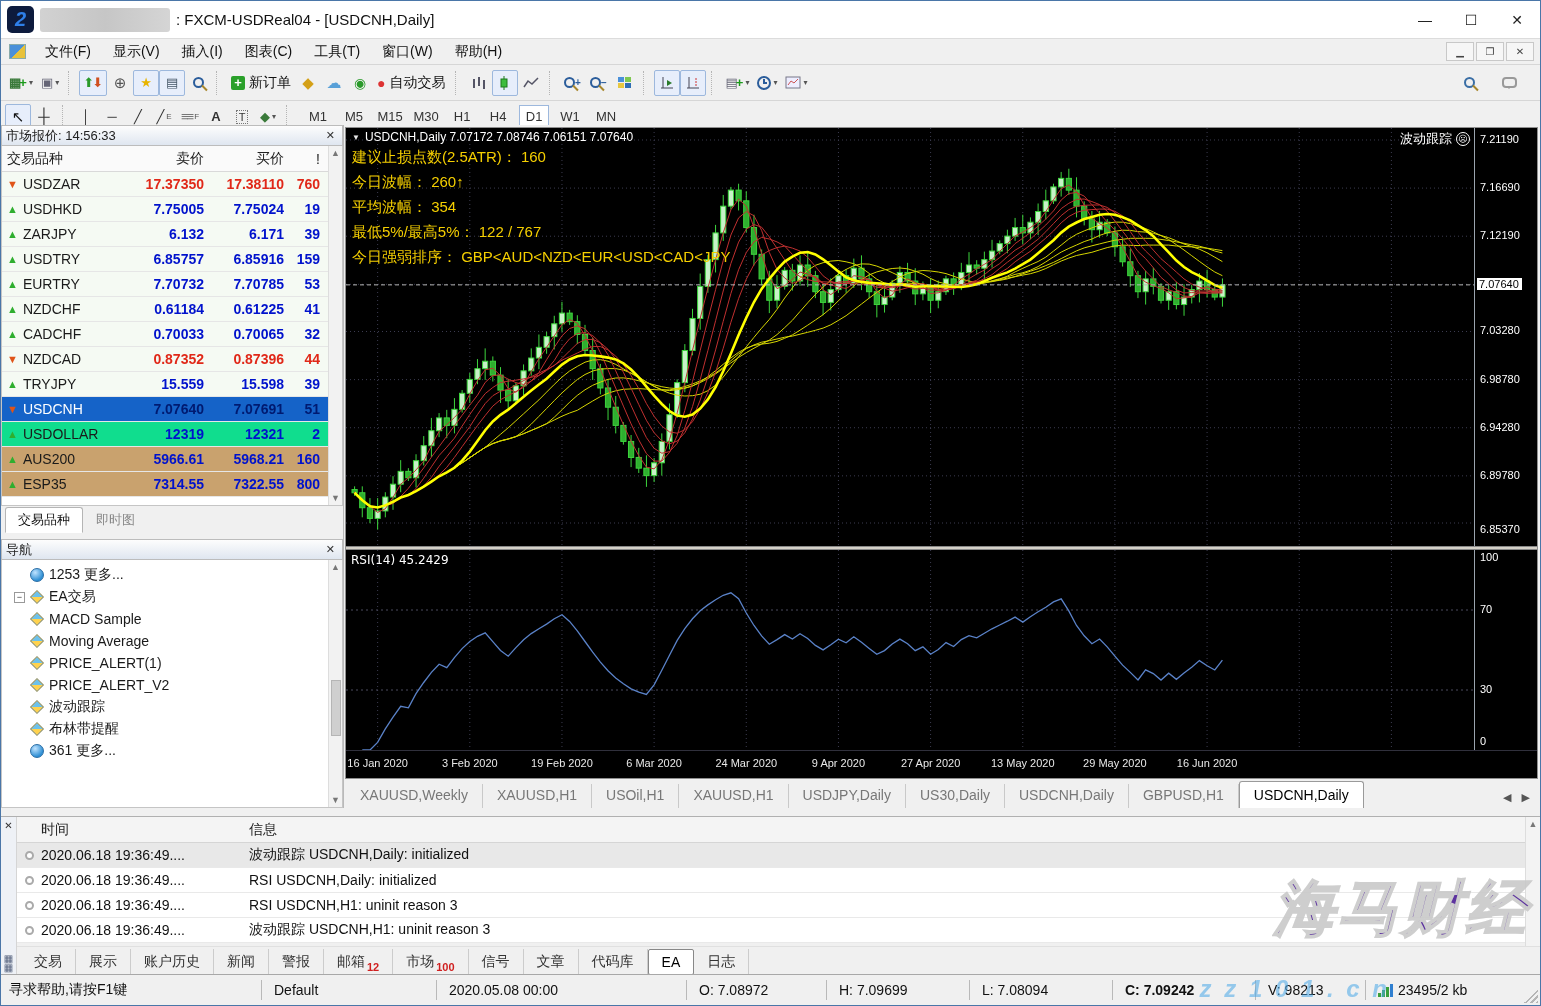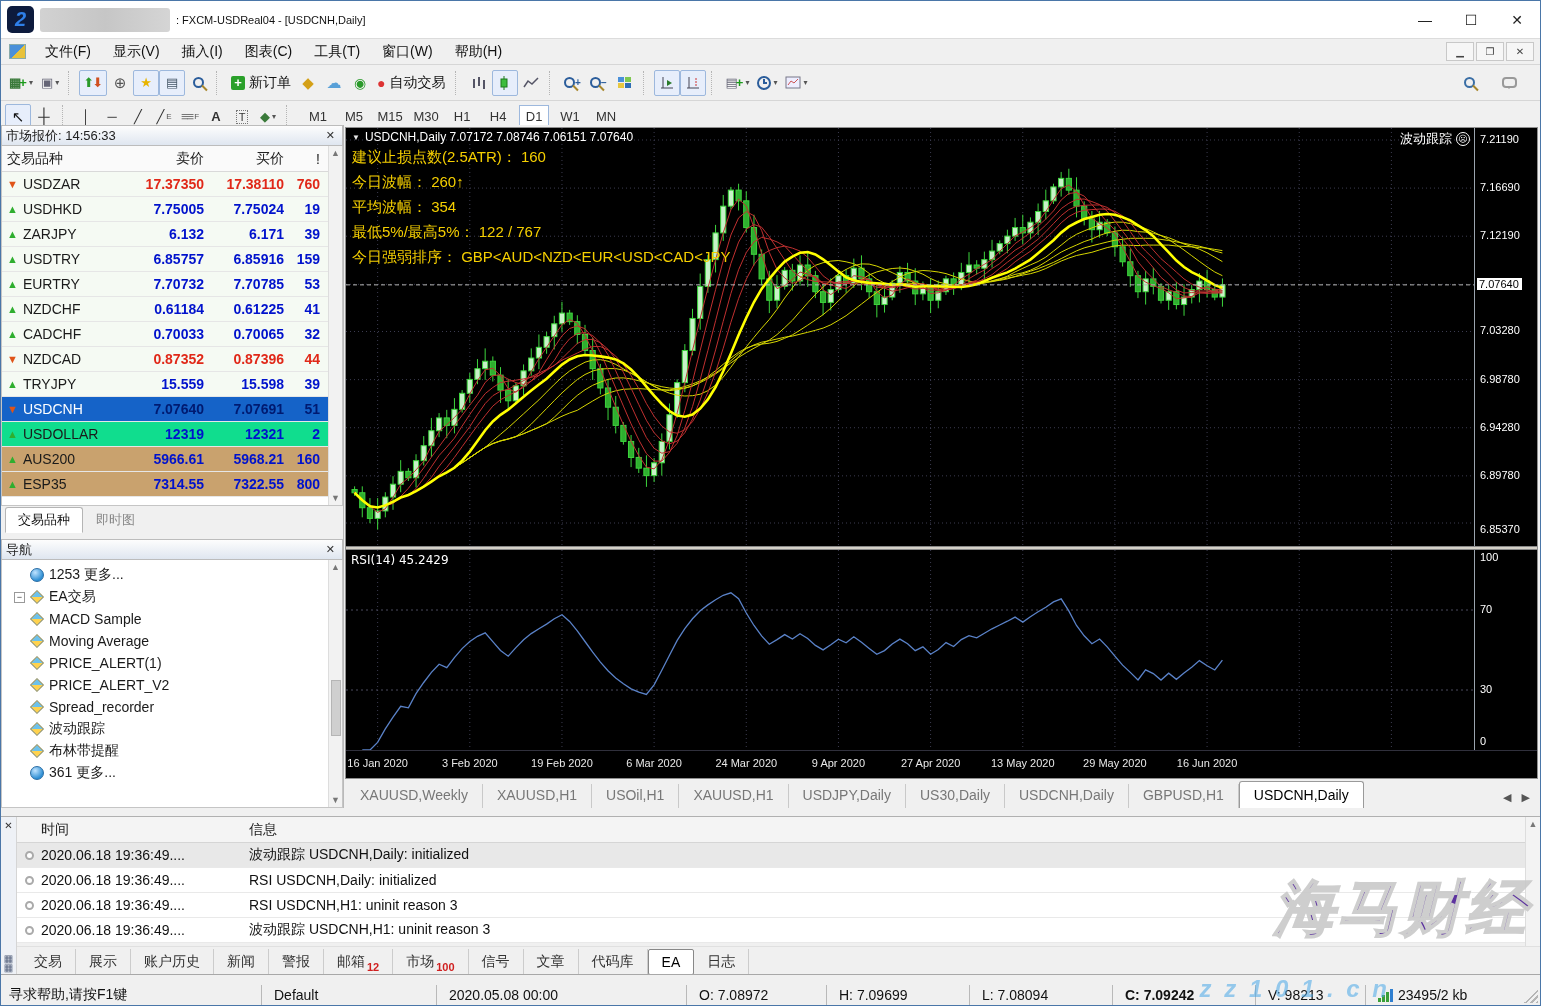--- a/index.html
+++ b/index.html
@@ -3,21 +3,21 @@
 <meta charset="utf-8">
 <style>
   html,body{margin:0;padding:0;background:#6b6b6b;}
   *{box-sizing:border-box;font-family:"Liberation Sans",sans-serif;}
   .app{position:relative;width:1541px;height:1006px;background:#f0f0f0;border:1px solid #4a76a8;overflow:hidden;}
 
   
   .titlebar{height:38px;background:#fff;display:flex;align-items:center;padding-left:6px;border-bottom:1px solid #dcdcdc;}
   .logo{width:27px;height:27px;background:#0d1b3d;border-radius:5px;color:#2e7fe8;font-weight:bold;font-style:italic;font-size:20px;display:flex;align-items:center;justify-content:center;margin-right:6px;}
   .redacted{width:130px;height:24px;background:linear-gradient(90deg,#d2d2d2,#c6c6c6,#d5d5d5);border-radius:3px;margin-right:6px;}
-  .title-text{font-size:11px;color:#111;}
+  .title-text{font-size:15px;color:#111;}
   .winbtns{margin-left:auto;display:flex;height:100%;}
   .winbtn{width:46px;height:100%;display:flex;align-items:center;justify-content:center;font-size:14px;color:#222;}
 
   
   .menubar{height:26px;background:#f0f0f0;display:flex;align-items:center;border-bottom:1px solid #d6d6d6;padding-left:4px;}
   .appicon{width:17px;height:15px;margin:0 8px 0 4px;background:linear-gradient(135deg,#4a90d9 50%,#e8c23a 50%);border:1px solid #8aa;}
   .menu-item{padding:0 11px;font-size:14px;color:#111;height:100%;display:flex;align-items:center;cursor:default;}
   .childbtns{margin-left:auto;display:flex;gap:2px;margin-right:6px;}
   .childbtn{width:28px;height:19px;border:1px solid #c8c8c8;background:#f6f6f6;font-size:10px;color:#444;display:flex;align-items:center;justify-content:center;}
 
@@ -120,21 +120,21 @@
   .dotc{display:inline-block;width:9px;height:9px;border:2px solid #aaa;border-radius:50%;background:#fff;}
   .tr-time{width:208px;}
   .term-tabs{margin-top:auto;height:30px;display:flex;align-items:center;padding-left:4px;background:#f0f0f0;border-top:1px solid #e0e0e0;}
   .ttab{font-size:14px;color:#333;padding:4px 13px;border-right:1px solid #ccc;display:flex;align-items:flex-end;gap:2px;white-space:nowrap;}
   .ttab.active{background:#fff;border:1px solid #888;border-radius:2px;color:#000;}
   .tbadge{color:#d02020;font-size:11px;font-weight:bold;position:relative;top:2px;}
   .term-scroll{position:absolute;right:0;top:0;width:15px;bottom:30px;background:#f3f3f3;border-left:1px solid #ddd;font-size:9px;color:#777;text-align:center;padding-top:2px;}
   .wm-haima{position:absolute;right:10px;bottom:26px;font-size:60px;font-weight:bold;font-style:italic;color:#4c1d95;-webkit-text-stroke:2px #c9c9c9;opacity:.9;letter-spacing:4px;pointer-events:none;z-index:5;}
 
   
-  .statusbar{position:absolute;left:0;right:0;bottom:0;height:31px;background:#f0f0f0;border-top:1px solid #a8a8a8;display:flex;align-items:flex-end;font-size:14px;color:#111;}
+  .statusbar{position:absolute;left:0;right:0;bottom:0;height:31px;background:#f0f0f0;border-top:1px solid #a8a8a8;display:flex;align-items:center;font-size:14px;color:#111;}
   .sb-cell{padding:0 12px;height:20px;display:flex;align-items:center;border-left:1px solid #b9b9b9;white-space:nowrap;}
   .sb-help{flex:1;border-left:none;padding-left:8px;}
   .bars{display:inline-flex;align-items:flex-end;gap:1px;margin-right:5px;}
   .bars i{width:3px;background:#3aa03a;display:block;}
   .wm-site{position:absolute;right:150px;bottom:2px;font-size:24px;font-weight:bold;font-style:italic;color:#49a8e8;opacity:.55;letter-spacing:3px;pointer-events:none;}
   .resize-grip{position:absolute;right:2px;bottom:2px;width:14px;height:14px;background:linear-gradient(135deg,transparent 50%,#b5b5b5 50%,#b5b5b5 60%,transparent 60%,transparent 70%,#b5b5b5 70%,#b5b5b5 80%,transparent 80%,transparent 90%,#b5b5b5 90%);}
 </style>
 </head>
 <body>
 
@@ -511,24 +511,20 @@
                 <span class="ea-ic"></span>
                 <span>Moving Average</span>
               </div>
               <div class="nav-item" style="padding-left: 22px;">
                 <span class="ea-ic"></span>
                 <span>PRICE_ALERT(1)</span>
               </div>
               <div class="nav-item" style="padding-left: 22px;">
                 <span class="ea-ic"></span>
                 <span>PRICE_ALERT_V2</span>
-              </div>
-              <div class="nav-item" style="padding-left: 22px;">
-                <span class="ea-ic"></span>
-                <span>Spread_recorder</span>
               </div>
               <div class="nav-item" style="padding-left: 22px;">
                 <span class="ea-ic"></span>
                 <span>波动跟踪</span>
               </div>
               <div class="nav-item" style="padding-left: 22px;">
                 <span class="ea-ic"></span>
                 <span>布林带提醒</span>
               </div>
               <div class="nav-item" style="padding-left: 22px;">

